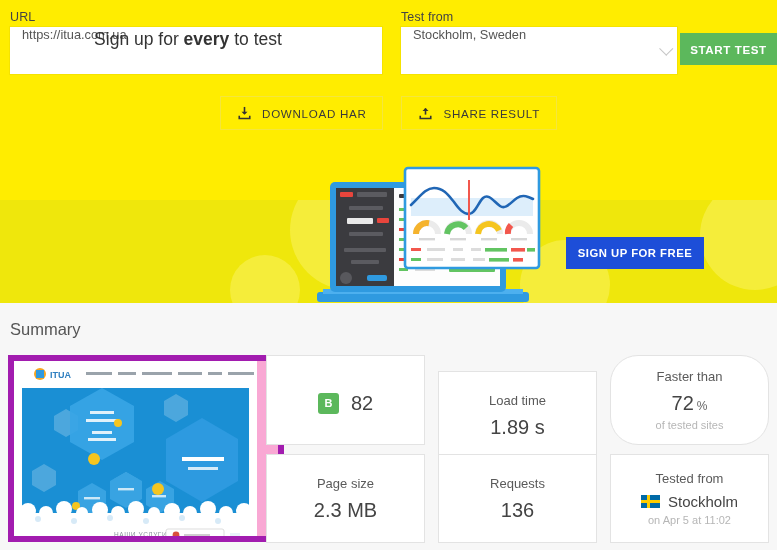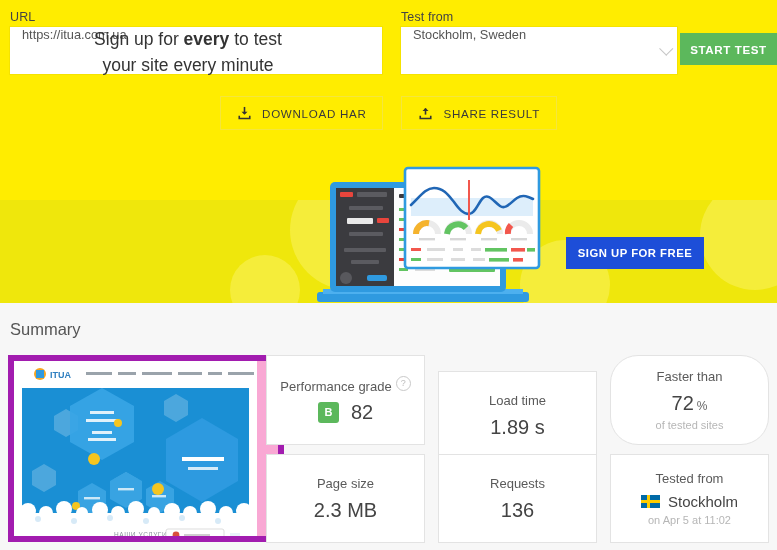--- a/index.html
+++ b/index.html
@@ -141,21 +141,20 @@
 
   <div class="promo">
     <div class="promo-blob" style="left:290px;top:-30px;width:120px;height:120px;"></div>
     <div class="promo-blob" style="left:520px;top:40px;width:90px;height:90px;"></div>
     <div class="promo-blob" style="left:700px;top:-20px;width:110px;height:110px;"></div>
     <div class="promo-blob" style="left:230px;top:55px;width:70px;height:70px;"></div>
   </div>
 
   <div class="promo-txt">
     <span>Sign up for </span><b>every</b><span> to test</span><br>
-    <span>your site every minute</span>
   </div>
 
   <div class="laptop">
     <svg width="240" height="156" viewBox="0 0 240 156">
 
       <rect x="14" y="134" width="212" height="10" rx="3" fill="#2f9ae0"></rect>
       <rect x="20" y="131" width="200" height="5" fill="#4db0ef"></rect>
 
       <rect x="27" y="24" width="176" height="110" rx="5" fill="#2f9ae0"></rect>
       <rect x="33" y="30" width="164" height="98" rx="3" fill="#ffffff"></rect>
@@ -325,23 +324,20 @@
 
         <text x="100" y="176" font-family="Liberation Sans, sans-serif" font-size="6.5" fill="#8b949c" letter-spacing="0.6">НАШИ УСЛУГИ</text>
         <rect x="152" y="168" width="58" height="12" rx="2" fill="#ffffff" stroke="#dddddd"></rect>
         <circle cx="162" cy="174" r="3.4" fill="#d94f3d"></circle>
         <rect x="170" y="173" width="26" height="2.6" fill="#cfcfcf"></rect>
         <rect x="216" y="172" width="10" height="5" fill="#e8f2f9"></rect>
       </svg>
     </div>
 
     <div class="card" style="left:258px;top:0;width:159px;height:90px;">
-      <div class="c-title">
-        <span>Performance grade</span><span class="help">?</span>
-      </div>
       <div class="grade">
         <span class="grade-badge">B</span>
         <span class="c-val" style="margin-top:0">82</span>
       </div>
     </div>
 
     <div class="card" style="left:430px;top:16px;width:159px;height:90px;">
       <div class="c-title">Load time</div>
       <div class="c-val">1.89 s</div>
     </div>

